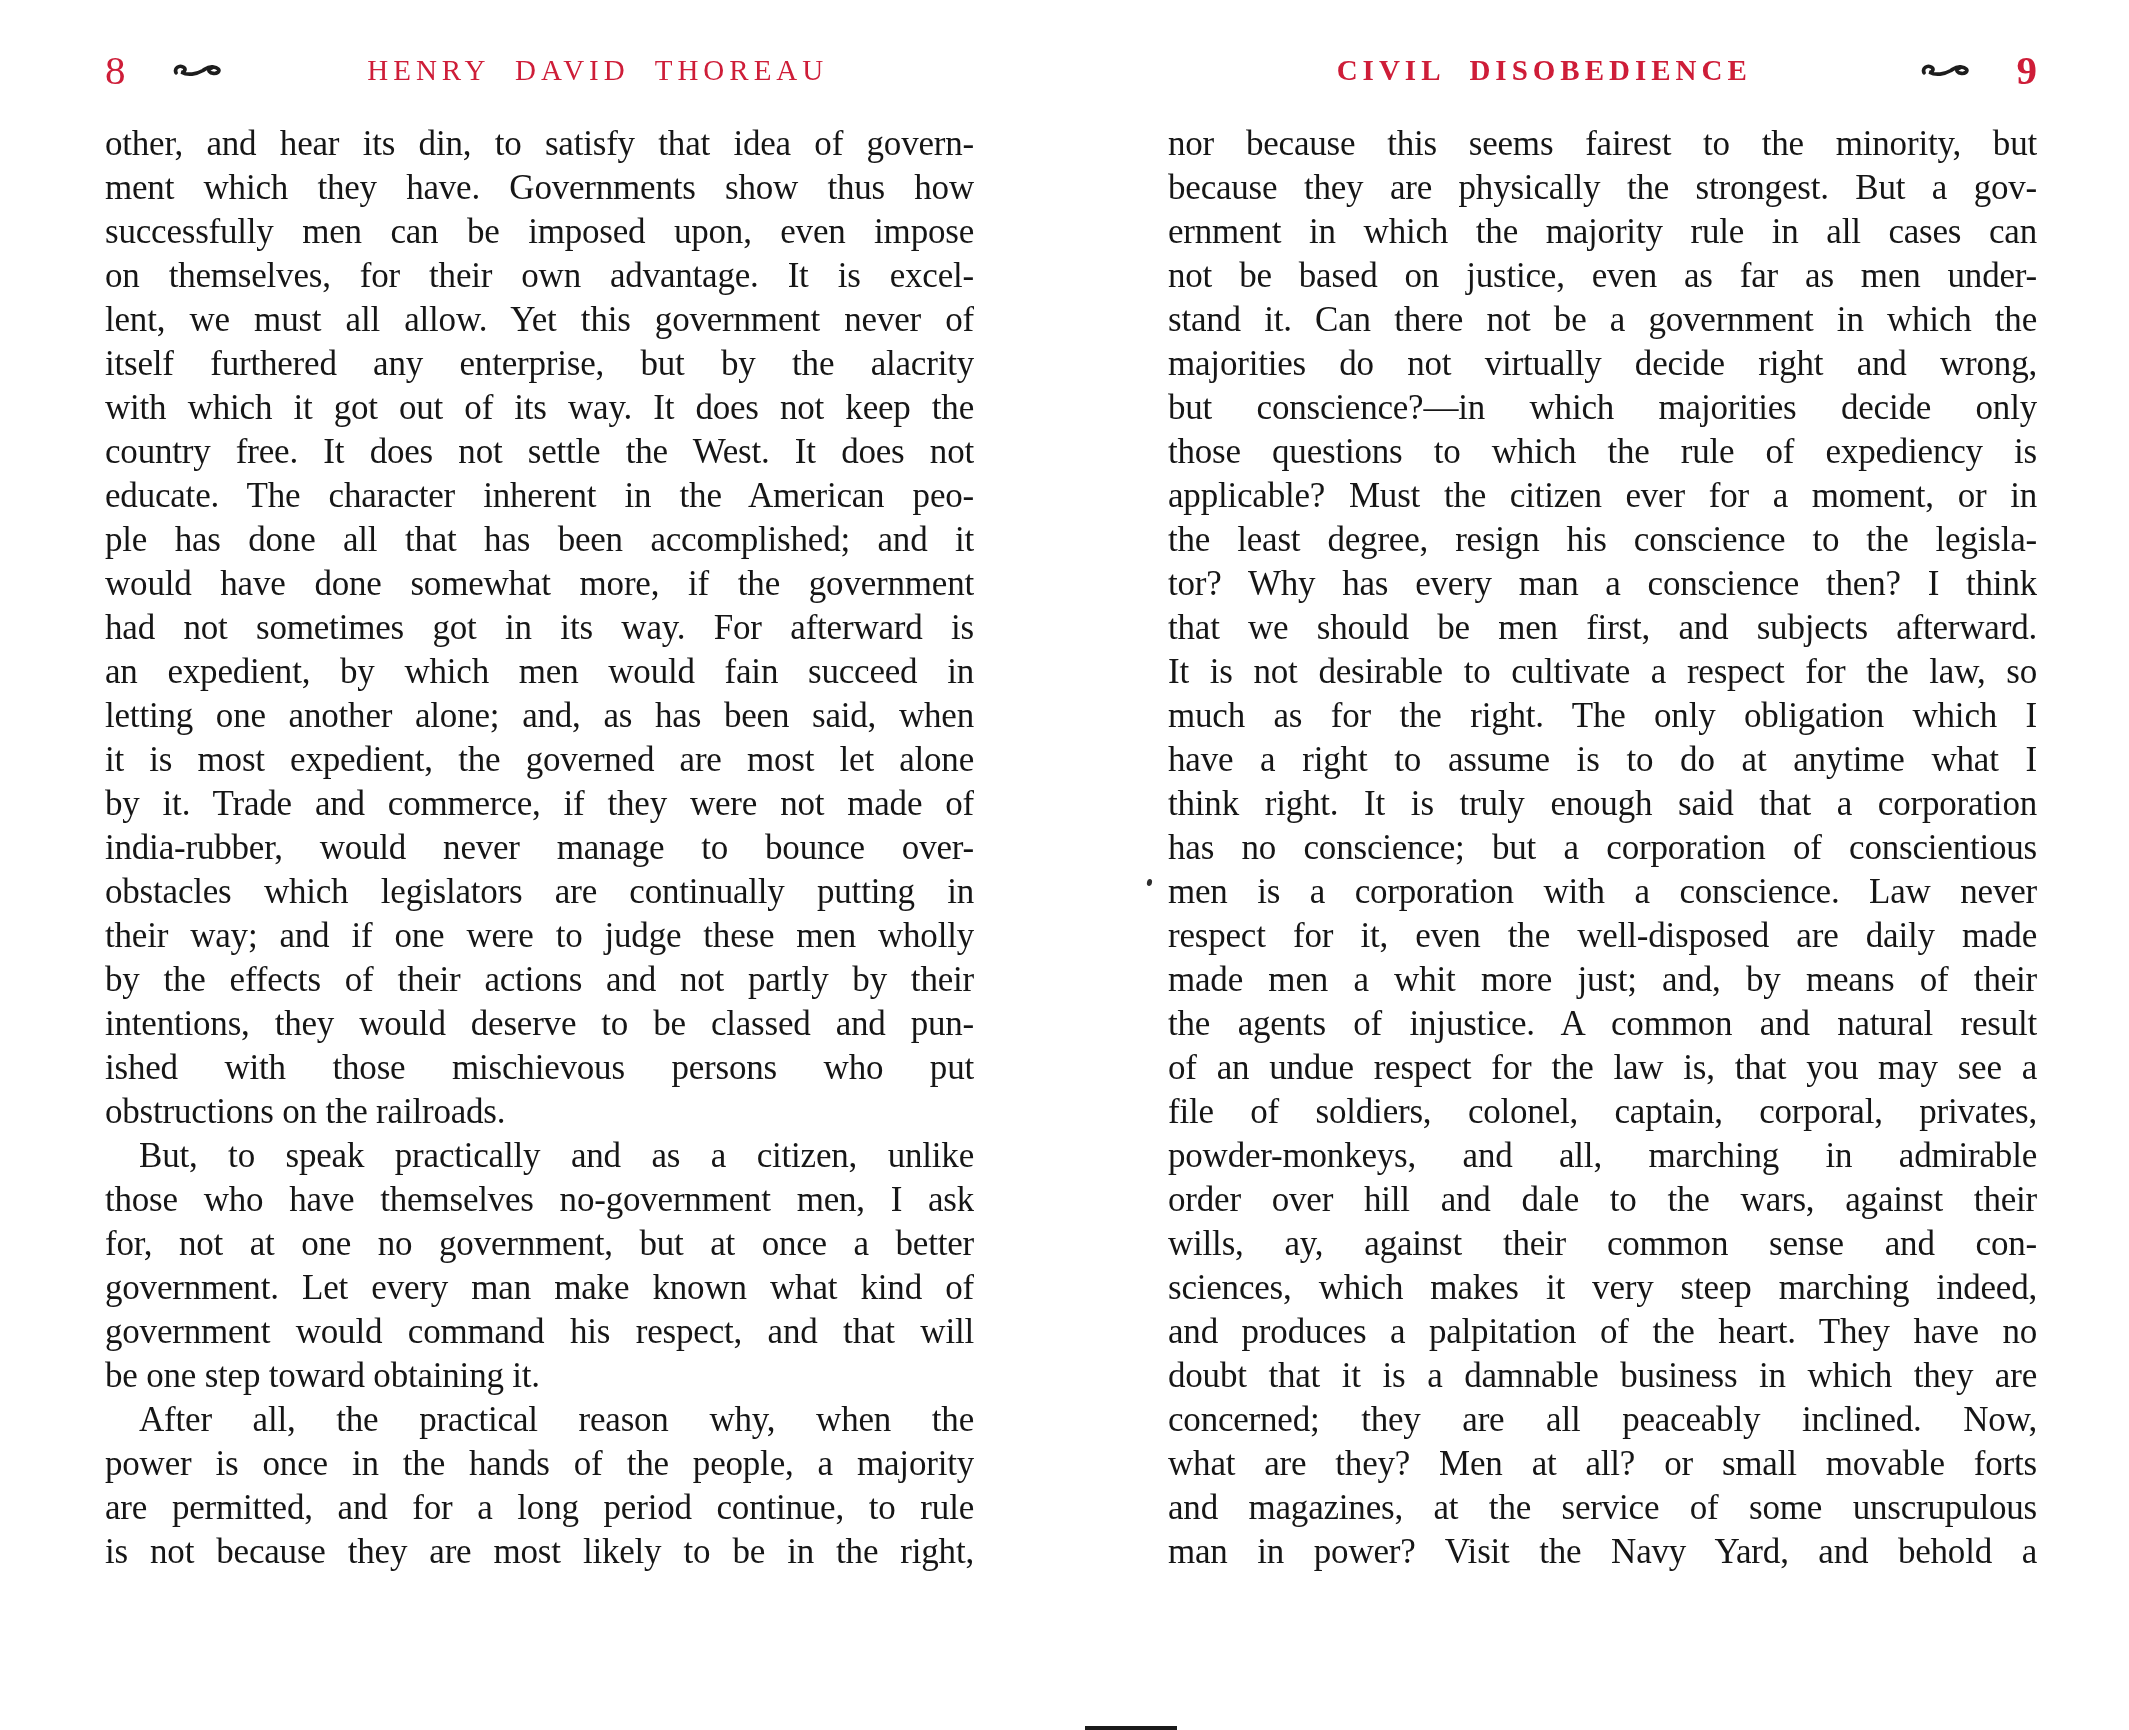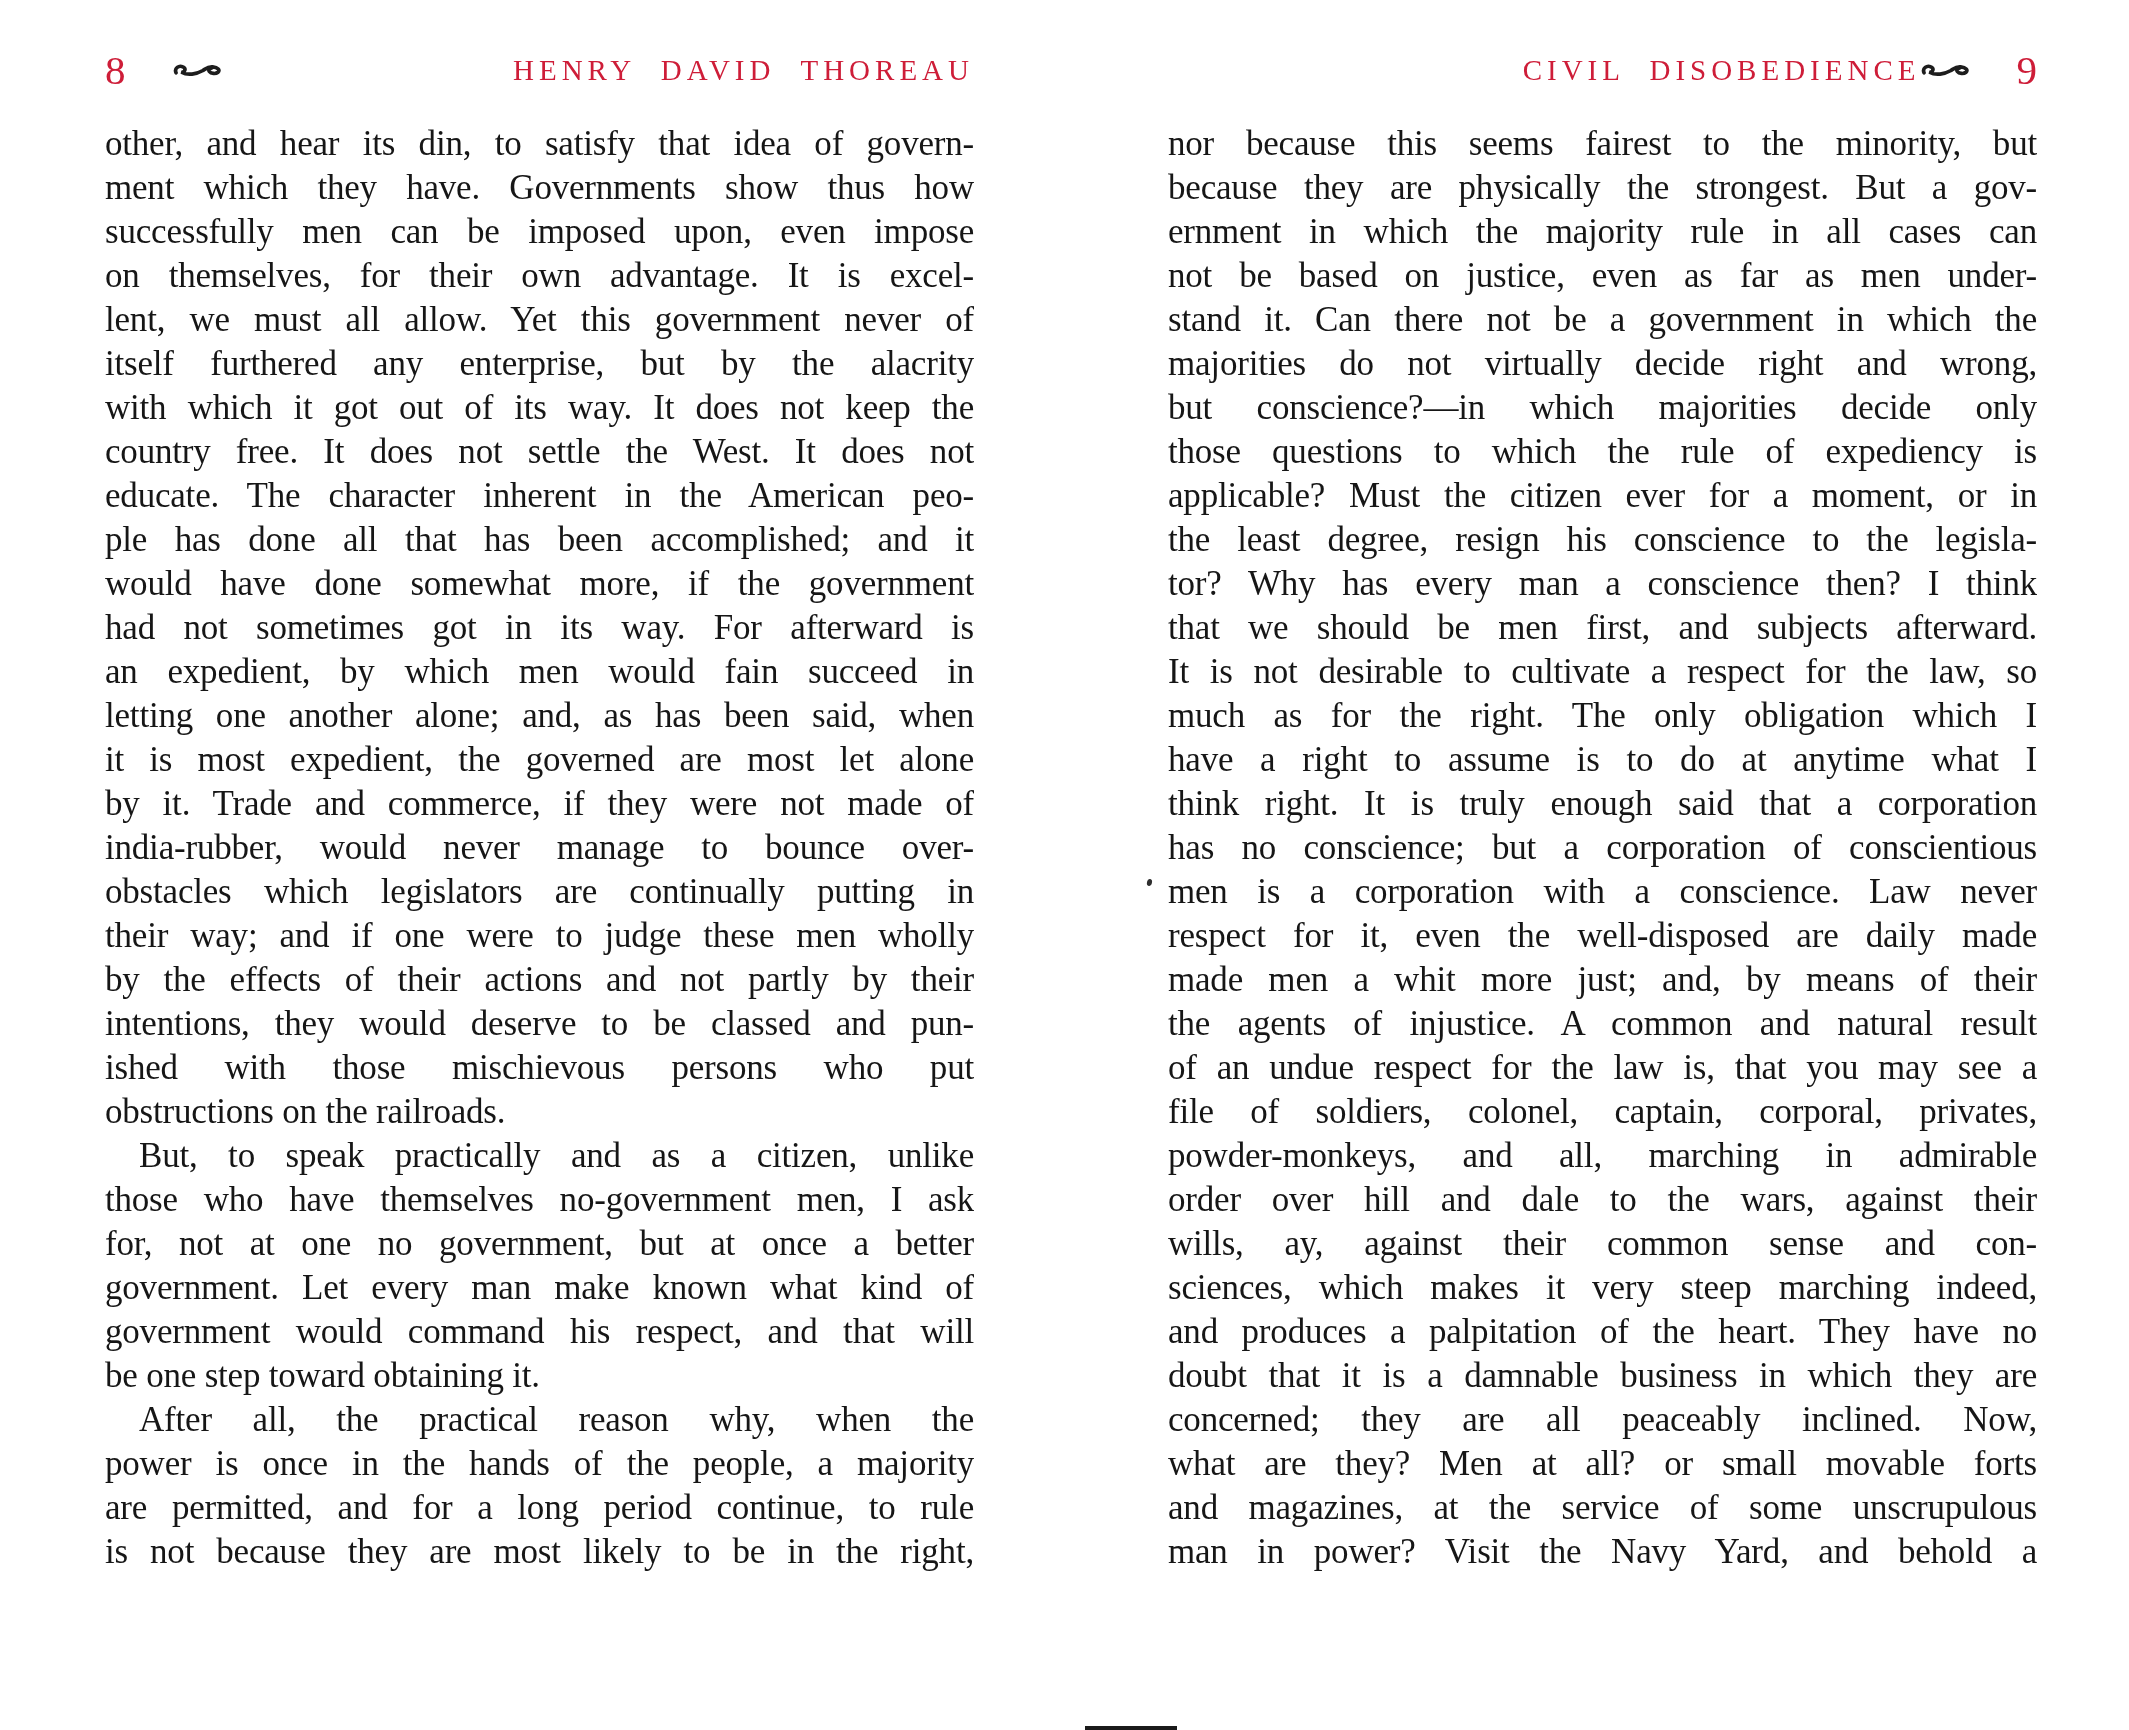--- a/index.html
+++ b/index.html
@@ -13,23 +13,23 @@
   html,body{width:2129px;height:1730px;background:var(--paper);overflow:hidden;}
   .spread{position:relative;width:2129px;height:1730px;background:var(--paper);
           font-family:"Liberation Serif","DejaVu Serif",serif;color:var(--ink);}
   .page{position:absolute;top:0;width:1065px;height:1730px;background:var(--paper);}
   .page.left{left:0;}
   .page.right{left:1065px;}
 
   
   .header{position:absolute;top:50px;height:40px;display:flex;align-items:center;}
   .page.left  .header{left:105px;right:91px;}
-  .page.right .header{left:103px;right:93px;}
+  .page.right .header{left:103px;right:93px;font-weight:bold;}
   .pagenum{font-size:41px;line-height:40px;color:var(--accent);}
-  .running-title{flex:1;text-align:right;font-size:29px;letter-spacing:5px;
+  .running-title{flex:1;text-align:center;font-size:29px;letter-spacing:5px;
                  word-spacing:13.3px;color:var(--accent);white-space:nowrap;}
   .ornament{width:49px;height:16.6px;flex:0 0 auto;}
   .page.left  .ornament{margin-left:47px;}
   .page.right .ornament{margin-right:47px;}
 
   
   .textblock{position:absolute;top:122px;}
   .page.left  .textblock{left:105px;right:91px;}
   .page.right .textblock{left:103px;right:93px;}
   .line{height:44px;line-height:44px;font-size:35px;letter-spacing:-0.2px;

